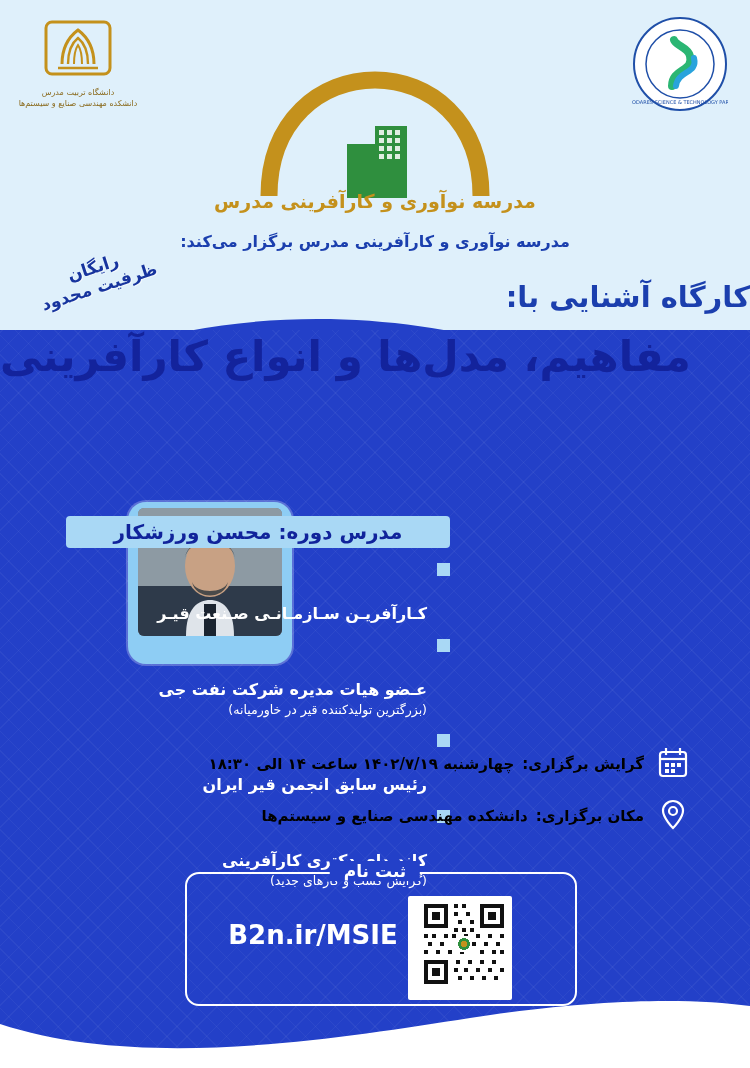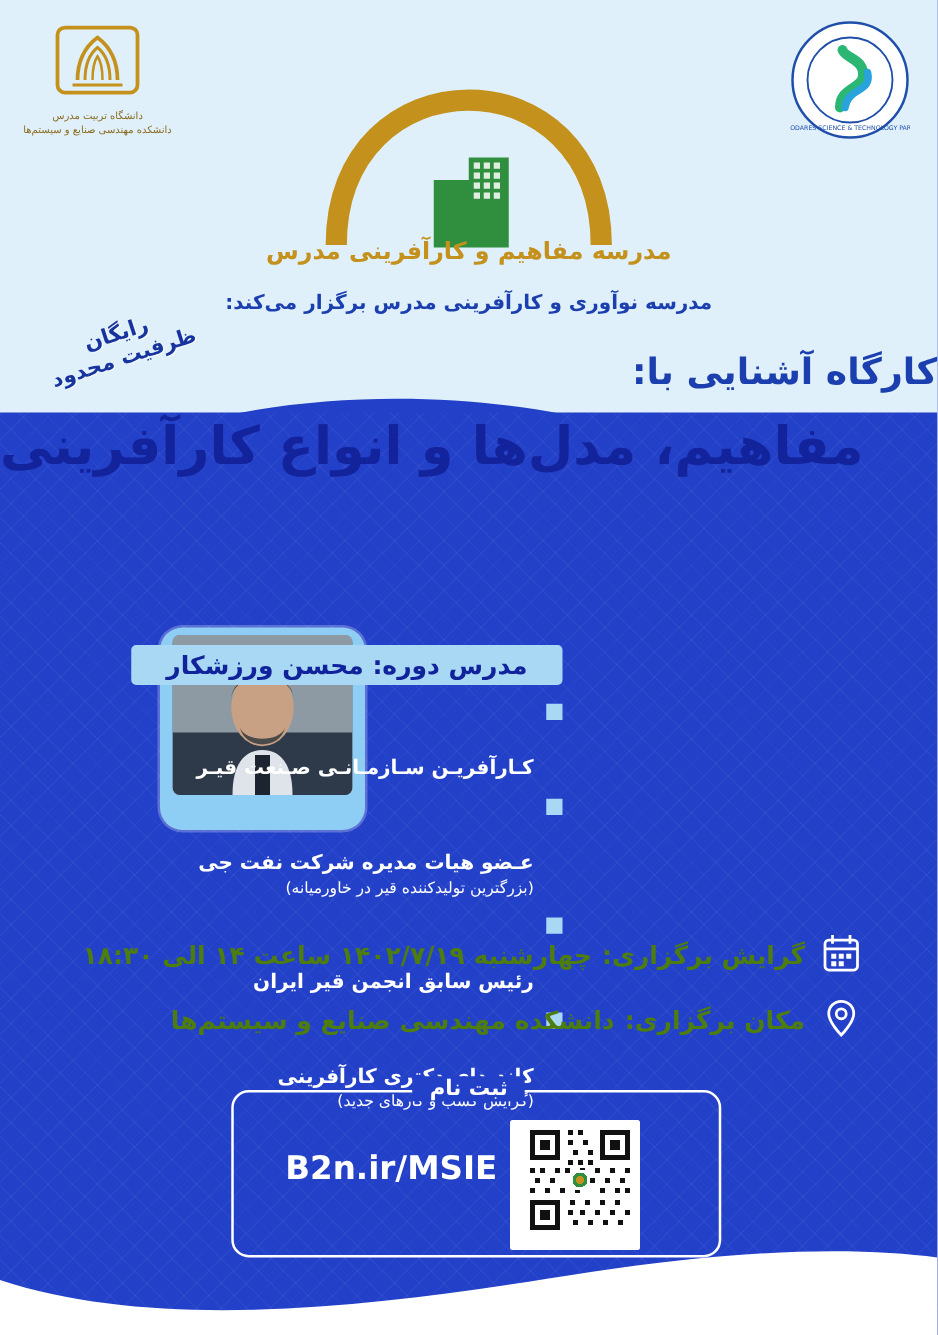--- a/index.html
+++ b/index.html
@@ -92,21 +92,21 @@
   .photo-frame{
     position:absolute;left:128px;top:502px;width:164px;height:162px;
     background:#8ecdf4;border-radius:18px;
     box-shadow:0 0 0 2px rgba(255,255,255,0.25);
   }
   .photo{
     position:absolute;left:138px;top:508px;width:144px;height:128px;
     border-radius:6px;overflow:hidden;background:#6f7f8c;
   }
   .presenter-bar{
-    position:absolute;right:300px;top:516px;width:345px;height:32px;
+    position:absolute;right:300px;top:516px;width:384px;height:32px;
     background:#a9d8f5;border-radius:4px;
   }
   .presenter-bar span{
     display:block;line-height:32px;text-align:center;
     color:#10239b;font-weight:bold;font-size:20px;direction:rtl;
   }
   .bullets{
     position:absolute;right:300px;top:558px;width:350px;direction:rtl;
   }
   .bullet-row{
@@ -117,21 +117,21 @@
     width:13px;height:13px;background:#a9d8f5;margin-left:10px;margin-top:5px;flex:0 0 auto;
   }
   .btxt{color:#ffffff;font-size:16px;font-weight:bold;line-height:1.45;text-align:right;margin-top:44px;}
   .btxt .sub{display:block;font-size:12.5px;font-weight:normal;}
 
   
   .inforow{
     position:absolute;right:60px;display:flex;align-items:center;direction:rtl;
   }
   .inforow .ico{margin-left:12px;flex:0 0 auto;}
-  .inforow .txt{color:#4d7c0f;font-size:20px;font-weight:bold;}
+  .inforow .txt{color:#000000;font-size:15px;font-weight:bold;}
   .inforow.time{top:745px;}
   .inforow.place{top:797px;}
 
   
   .regbox{
     position:absolute;left:185px;top:872px;width:388px;height:130px;
     border:2px solid #ffffff;border-radius:14px;
   }
   .reglabel{
     position:absolute;left:50%;transform:translateX(-50%);
@@ -200,21 +200,21 @@
         <rect x="140" y="68" width="5" height="5"></rect>
       <rect x="124" y="76" width="5" height="5"></rect>
         <rect x="132" y="76" width="5" height="5"></rect>
         <rect x="140" y="76" width="5" height="5"></rect>
       <rect x="124" y="84" width="5" height="5"></rect>
         <rect x="132" y="84" width="5" height="5"></rect>
         <rect x="140" y="84" width="5" height="5"></rect>
     </g>
   </svg>
 
-  <div class="msie-title">مدرسه مفاهیم و کارآفرینی مدرس</div>
+  <div class="msie-title">مدرسه نوآوری و کارآفرینی مدرس</div>
 
   <div class="intro">مدرسه نوآوری و کارآفرینی مدرس برگزار می‌کند:</div>
 
   <div class="head1">کارگاه آشنایی با:</div>
   <div class="head2">مفاهیم، مدل‌ها و انواع کارآفرینی</div>
 
   <div class="stamp">
     <span class="l1">رایگان</span>
     <span class="l2">ظرفیت محدود</span>
   </div>

